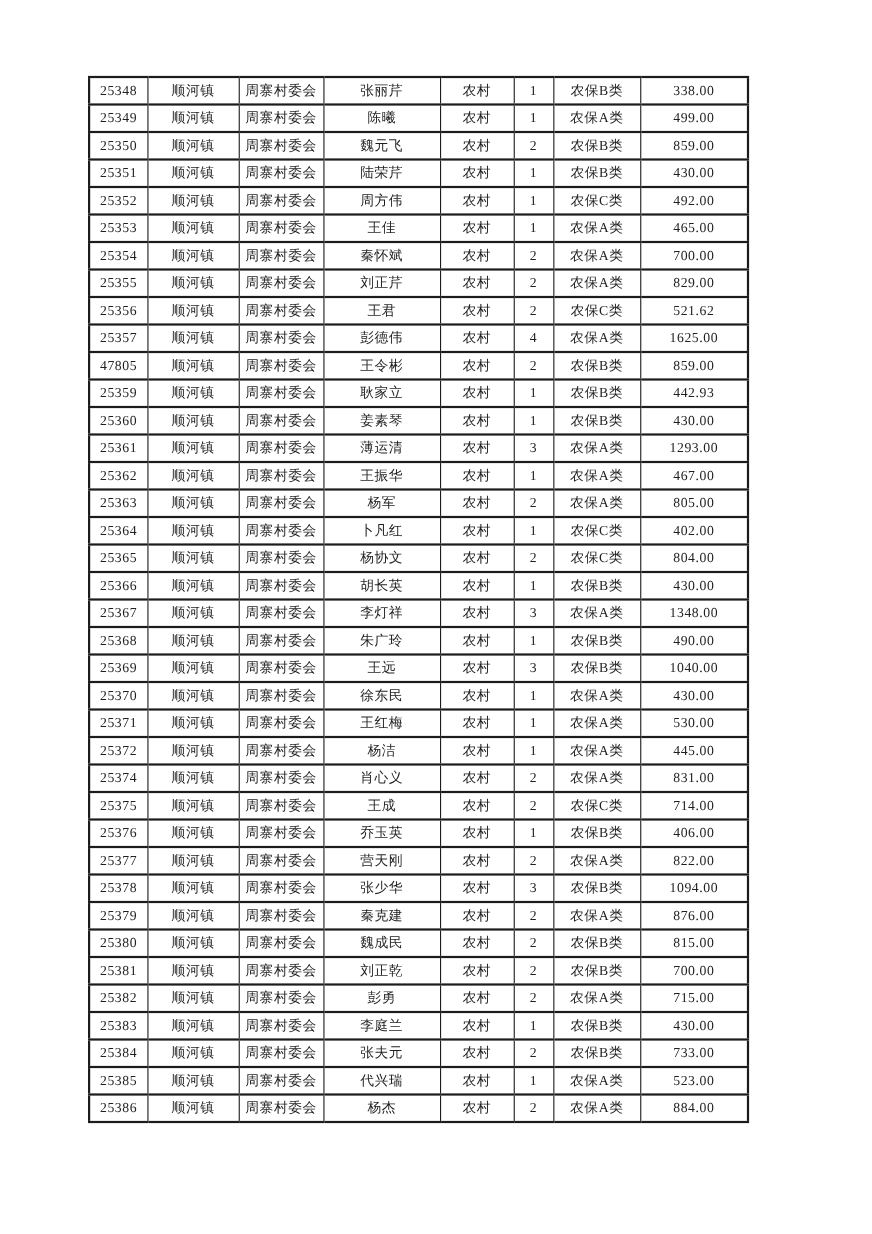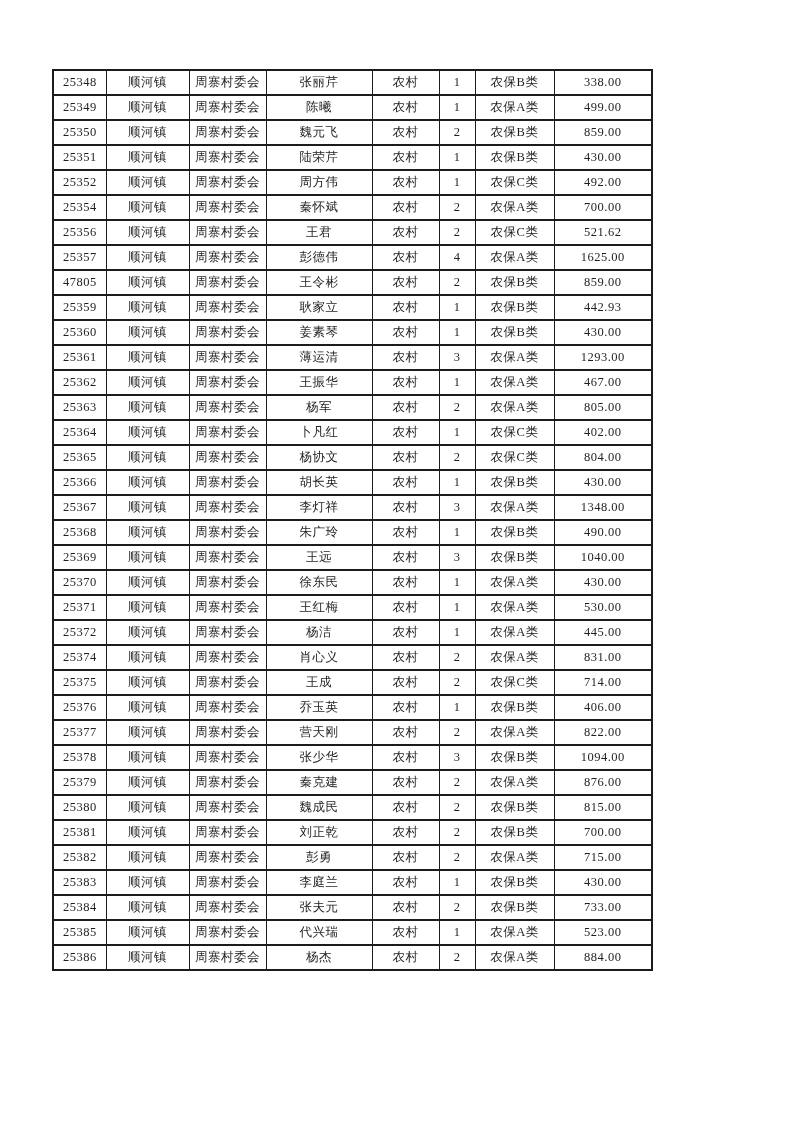--- a/index.html
+++ b/index.html
@@ -13,21 +13,21 @@
     position: relative;
     font-family: "Liberation Serif", "DejaVu Serif", serif;
   }
   .page {
     position: absolute;
     inset: 0;
     background: #ffffff;
   }
   table.benefits {
     position: absolute;
-    left: 52px;
+    left: 80px;
     top: 69px;
     border-collapse: collapse;
     table-layout: fixed;
     border: 2px solid #1c1c1c;
   }
   table.benefits td {
     height: 23px;
     padding: 0 2px;
     margin: 0;
     text-align: center;
@@ -103,28 +103,48 @@
           <td>25352</td>
           <td>顺河镇</td>
           <td>周寨村委会</td>
           <td>周方伟</td>
           <td>农村</td>
           <td>1</td>
           <td>农保C类</td>
           <td>492.00</td>
         </tr>
         <tr>
+          <td>25353</td>
+          <td>顺河镇</td>
+          <td>周寨村委会</td>
+          <td>王佳</td>
+          <td>农村</td>
+          <td>1</td>
+          <td>农保A类</td>
+          <td>465.00</td>
+        </tr>
+        <tr>
           <td>25354</td>
           <td>顺河镇</td>
           <td>周寨村委会</td>
           <td>秦怀斌</td>
           <td>农村</td>
           <td>2</td>
           <td>农保A类</td>
           <td>700.00</td>
+        </tr>
+        <tr>
+          <td>25355</td>
+          <td>顺河镇</td>
+          <td>周寨村委会</td>
+          <td>刘正芹</td>
+          <td>农村</td>
+          <td>2</td>
+          <td>农保A类</td>
+          <td>829.00</td>
         </tr>
         <tr>
           <td>25356</td>
           <td>顺河镇</td>
           <td>周寨村委会</td>
           <td>王君</td>
           <td>农村</td>
           <td>2</td>
           <td>农保C类</td>
           <td>521.62</td>

